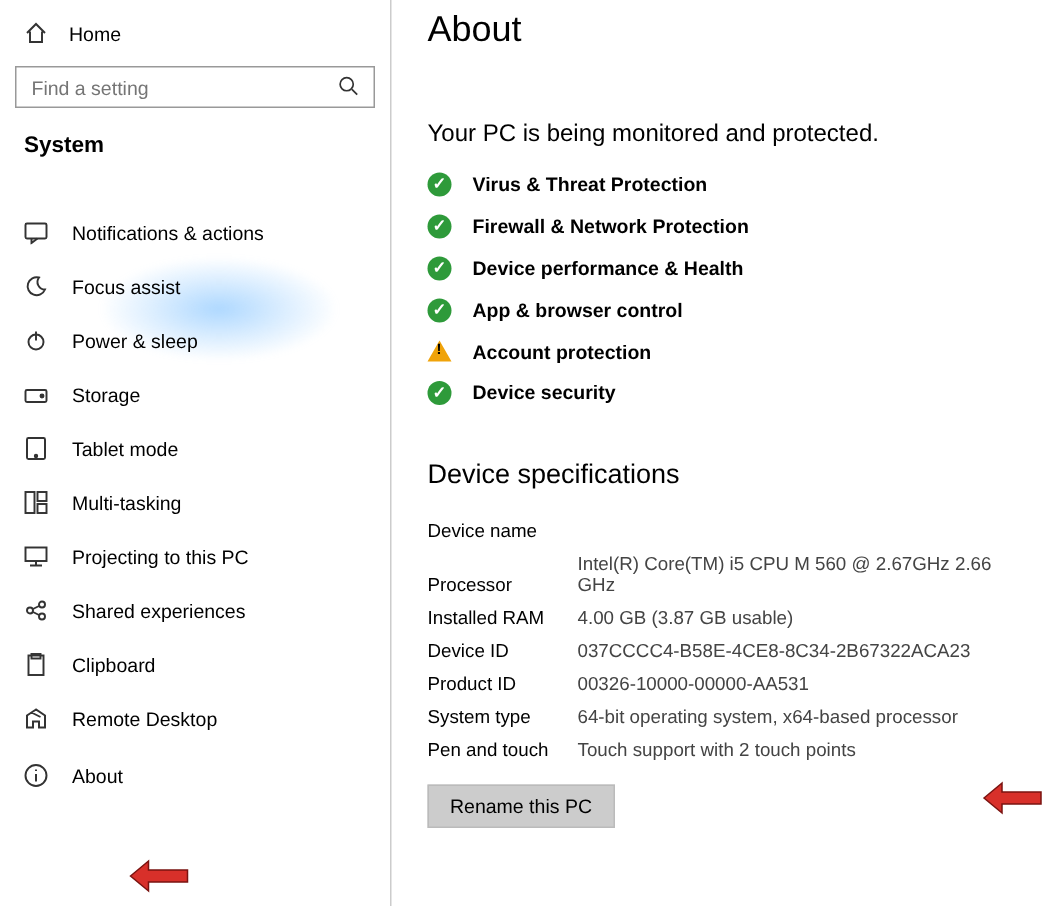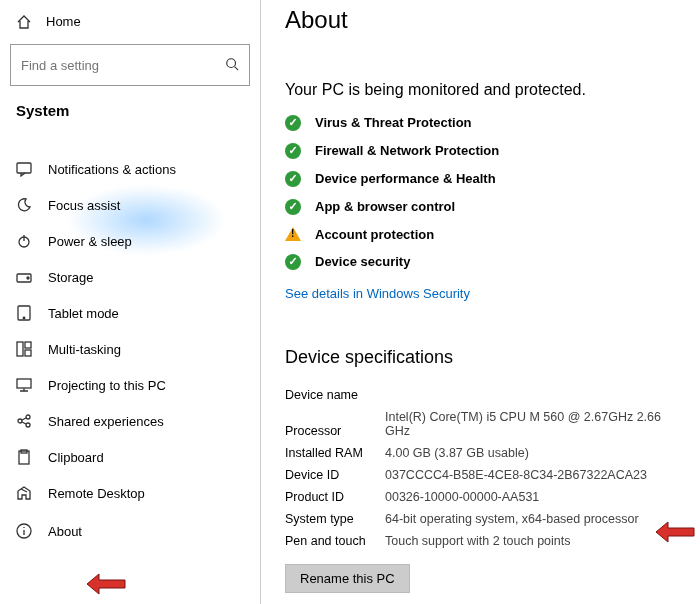--- a/index.html
+++ b/index.html
@@ -1,20 +1,20 @@
 <!DOCTYPE html>
 <html><head>
   <meta charset="utf-8">
   <style>
     * { box-sizing: border-box; margin: 0; padding: 0; }
     body { font-family: "Segoe UI", Arial, sans-serif; font-size: 13px; color: #000; background: #fff; width: 700px; height: 604px; overflow: hidden; display: flex; }
     .sidebar { width: 260px; padding: 8px 6px; display: flex; flex-direction: column; position: relative; }
-    .home-item { display: flex; align-items: flex-start; gap: 14px; padding: 6px 10px 10px 10px; }
+    .home-item { display: flex; align-items: center; gap: 14px; padding: 6px 10px 10px 10px; }
     .home-item .ic { width: 16px; height: 16px; display: inline-block; }
-    .search-box { margin: 4px 4px 14px 4px; border: 1px solid #999; background: #fff; height: 42px; display: flex; align-items: center; padding: 0 10px; justify-content: space-between; }
+    .search-box { margin: 4px 4px 14px 4px; border: 1px solid #999; background: #fff; height: 28px; display: flex; align-items: center; padding: 0 10px; justify-content: space-between; }
     .search-box input { border: none; outline: none; font-size: 13px; flex: 1; background: transparent; }
     .section-header { font-weight: 600; font-size: 15px; padding: 2px 10px 14px 10px; }
     .nav { display: flex; flex-direction: column; position: relative; }
     .spacer { height: 18px; }
     .glow { position: absolute; top: 52px; left: 60px; width: 160px; height: 70px; background: radial-gradient(ellipse at center, rgba(120,190,255,0.6) 0%, rgba(120,190,255,0.25) 40%, rgba(255,255,255,0) 70%); pointer-events: none; filter: blur(2px); }
     .nav-item { display: flex; align-items: center; gap: 16px; padding: 10px 10px; cursor: default; position: relative; }
     .nav-item:last-of-type { padding-top: 12px; padding-bottom: 12px; }
     .nav-item .ic { width: 16px; height: 16px; display: inline-block; flex-shrink: 0; }
     .main { flex: 1; border-left: 1px solid #ccc; padding: 6px 0 0 24px; overflow: hidden; position: relative; }
     .page-title { font-size: 24px; font-weight: 400; margin-bottom: 12px; }
@@ -169,21 +169,20 @@
       </div>
     <div class="status-row">
         <span class="warn-tri"></span>
         <span>Account protection</span>
       </div>
     <div class="status-row">
         <span class="circ ok">✓</span>
         <span>Device security</span>
       </div>
   </div>
-  <span class="link">See details in Windows Security</span>
 
   <div class="spec-head">Device specifications</div>
   <div class="spec-table">
     <div class="spec-row">
         <span class="spec-label">Device name</span>
         <span class="spec-val"></span>
       </div>
     <div class="spec-row">
         <span class="spec-label">Processor</span>
         <span class="spec-val">Intel(R) Core(TM) i5 CPU       M 560  @ 2.67GHz   2.66 GHz</span>

